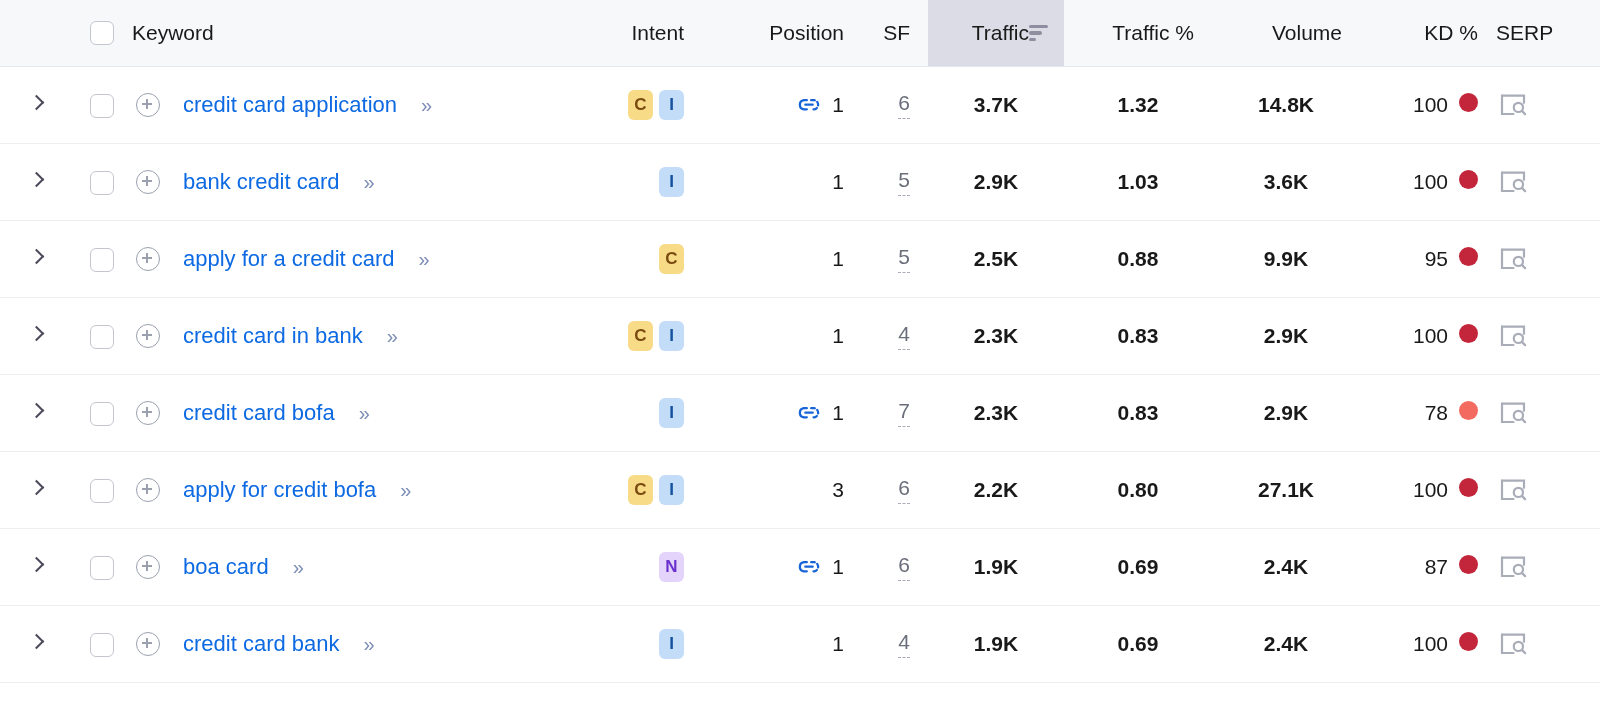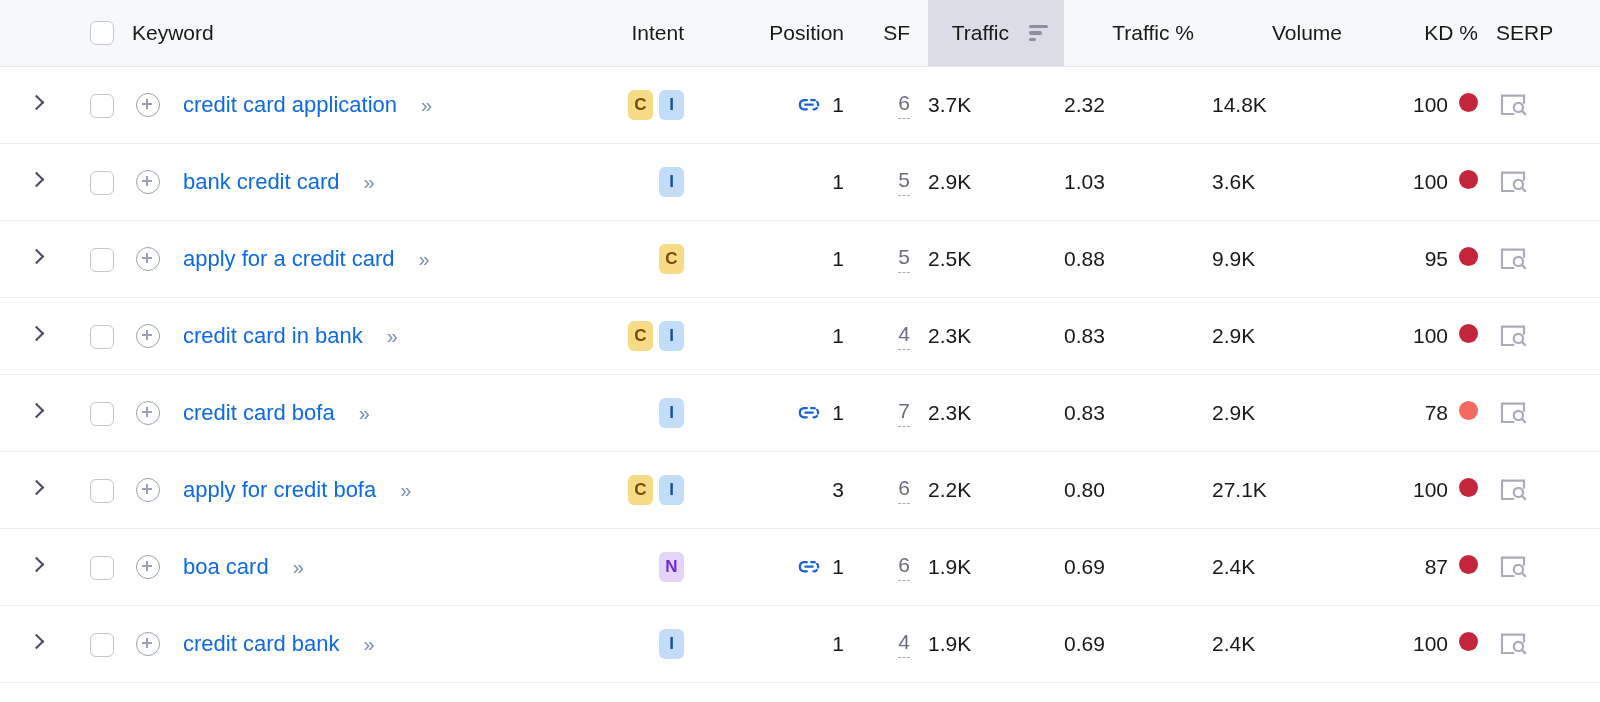--- a/index.html
+++ b/index.html
@@ -43,21 +43,21 @@
     display: flex;
     align-items: center;
     height: 66px;
   }
   .th-inner.right { justify-content: flex-end; padding-right: 18px; }
   .th-inner.left  { justify-content: flex-start; }
   .th-traffic-inner {
     display: flex;
     align-items: center;
     justify-content: flex-end;
-    gap: 20px;
+    gap: 0;
     height: 66px;
     padding-right: 16px;
   }
 
   
   .sort-icon {
     display: inline-flex;
     flex-direction: column;
     align-items: flex-start;
     gap: 3px;
@@ -79,21 +79,21 @@
     background: #ffffff;
   }
   .kw-table tbody td {
     padding: 0;
     vertical-align: middle;
     border-bottom: 1px solid #eceef2;
     font-size: 21px;
     color: #191919;
     white-space: nowrap;
   }
-  .cell-right { text-align: left; padding-right: 18px; }
+  .cell-right { text-align: center; padding-right: 18px; font-weight: bold; }
 
   
   .cell-exp { text-align: center; }
   .chevron {
     display: inline-block;
     width: 20px;
     height: 20px;
     position: relative;
     cursor: pointer;
   }
@@ -346,21 +346,21 @@
             </span>
             <span>1</span>
           </div>
         </td>
         <td>
           <div class="sf-cell">
             <span class="sf-val">6</span>
           </div>
         </td>
         <td class="cell-right td-traffic"><span>3.7K</span></td>
-        <td class="cell-right"><span>2.32</span></td>
+        <td class="cell-right"><span>1.32</span></td>
         <td class="cell-right"><span>14.8K</span></td>
         <td>
           <div class="kd-cell">
             <span>100</span>
             <span class="kd-dot" style="background:#c3263a"></span>
           </div>
         </td>
         <td>
           <div class="serp-cell">
             <span class="serp-icon">

